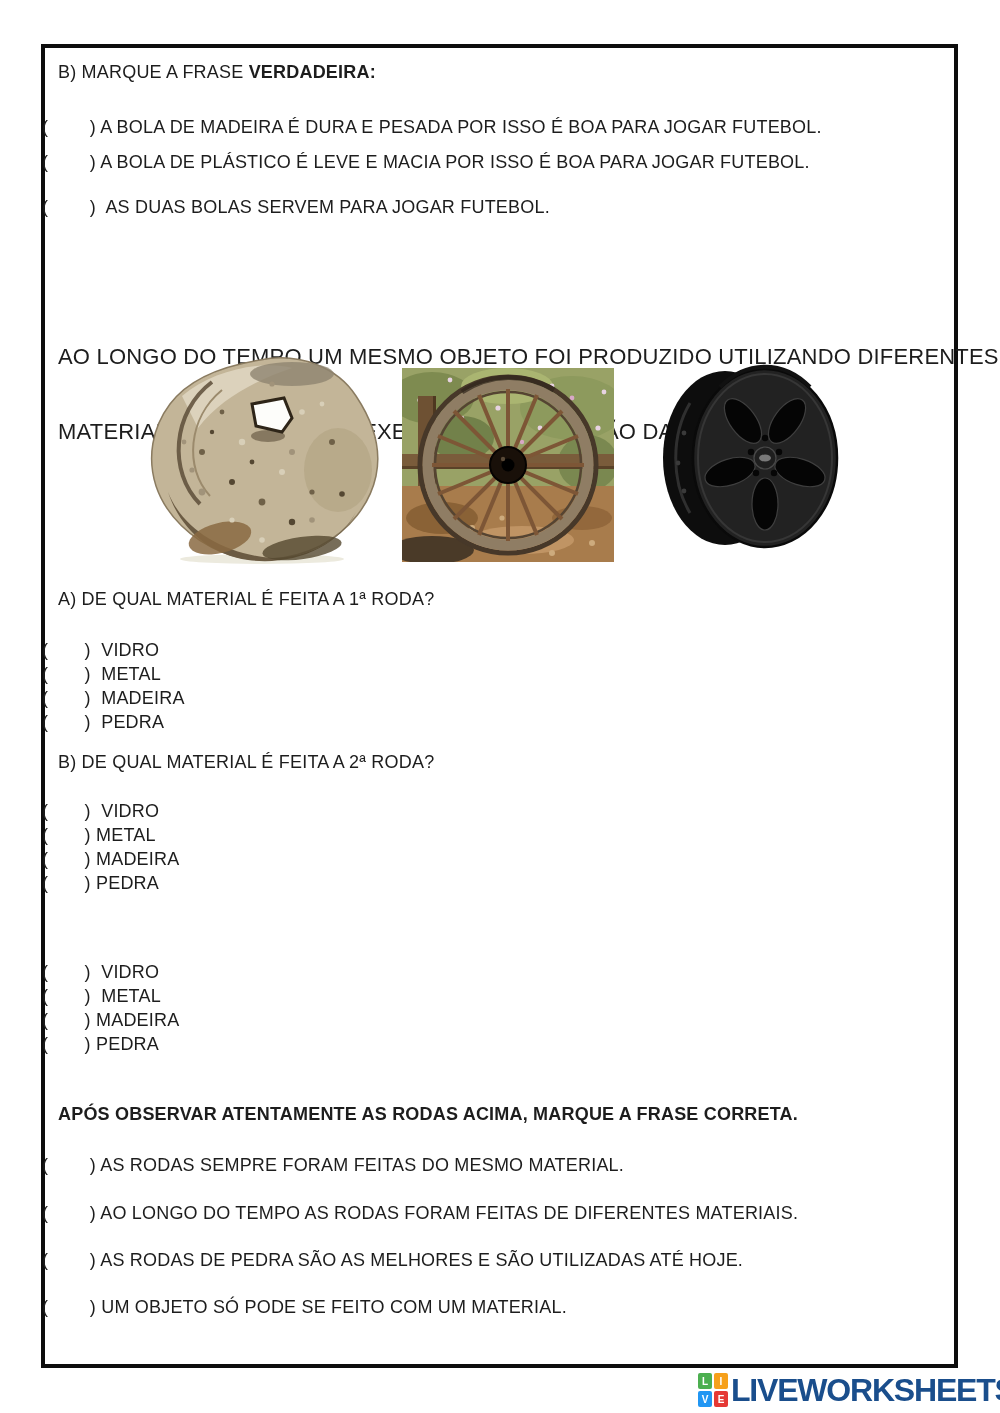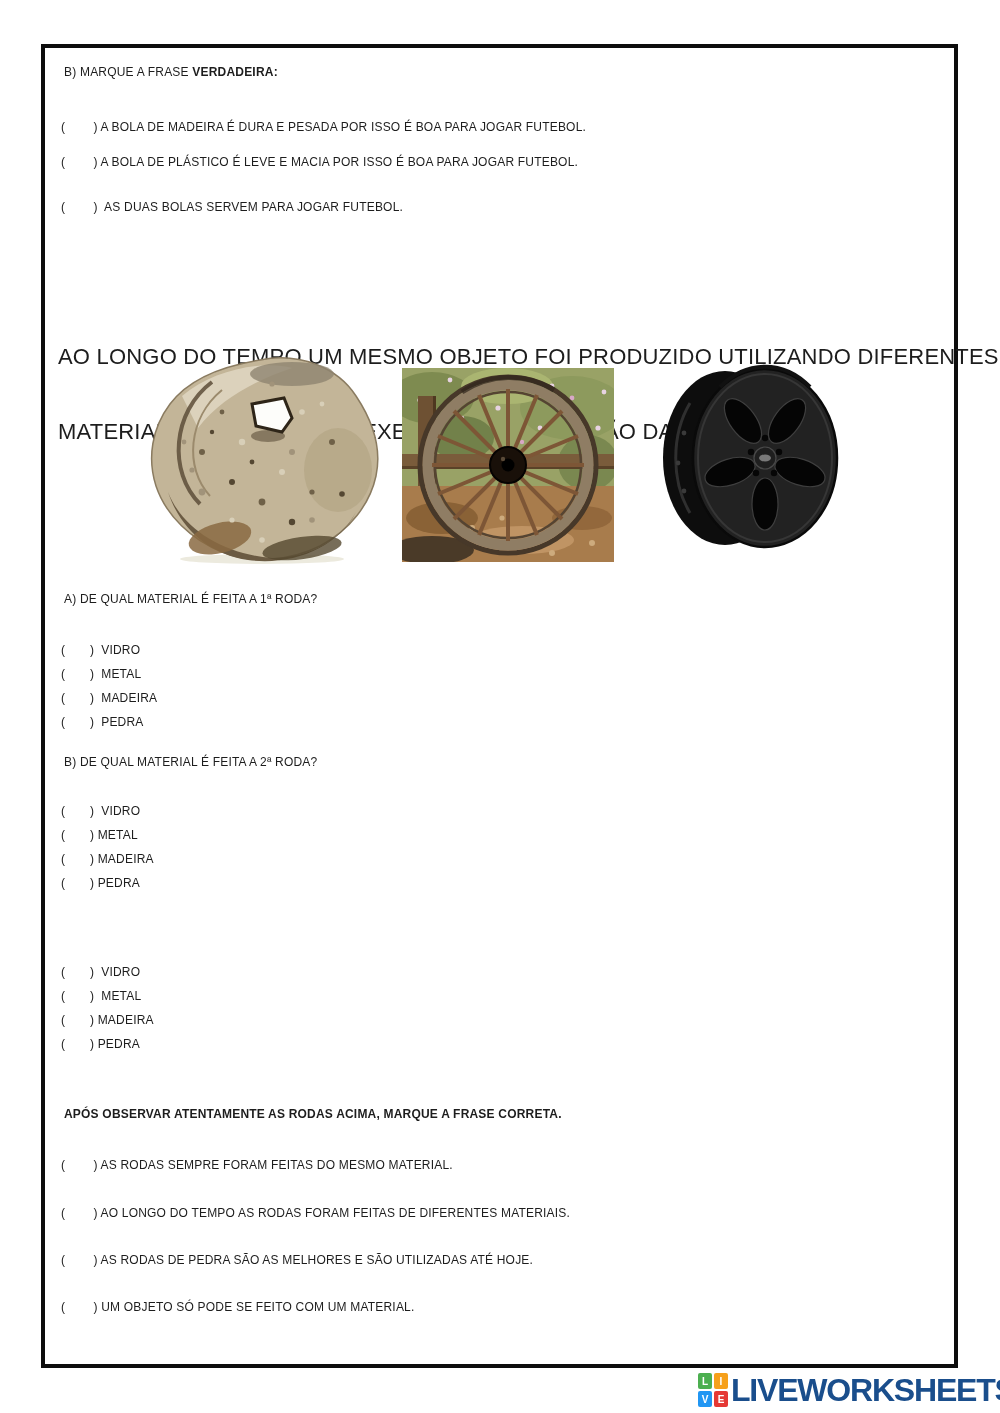--- a/index.html
+++ b/index.html
@@ -16,27 +16,26 @@
   .frame {
     position: absolute;
     left: 41px; top: 44px;
     width: 917px; height: 1324px;
     border: 4px solid #0d0d0d;
     background: #ffffff;
   }
   .txt {
     position: absolute;
     white-space: pre;
-    font-size: 12px;
+    font-size: 18px;
     line-height: 21px;
     letter-spacing: 0.2px;
-    margin-left: 6px;
   }
   .heading { left: 58px; }
-  .opt { left: 55px; }
+  .opt { left: 42px; }
   .b { font-weight: 700; }
   .para {
     position: absolute;
     left: 58px;
     font-size: 22px;
     line-height: 25px;
     letter-spacing: 0.2px;
     white-space: pre;
   }
   .fig { position: absolute; }

